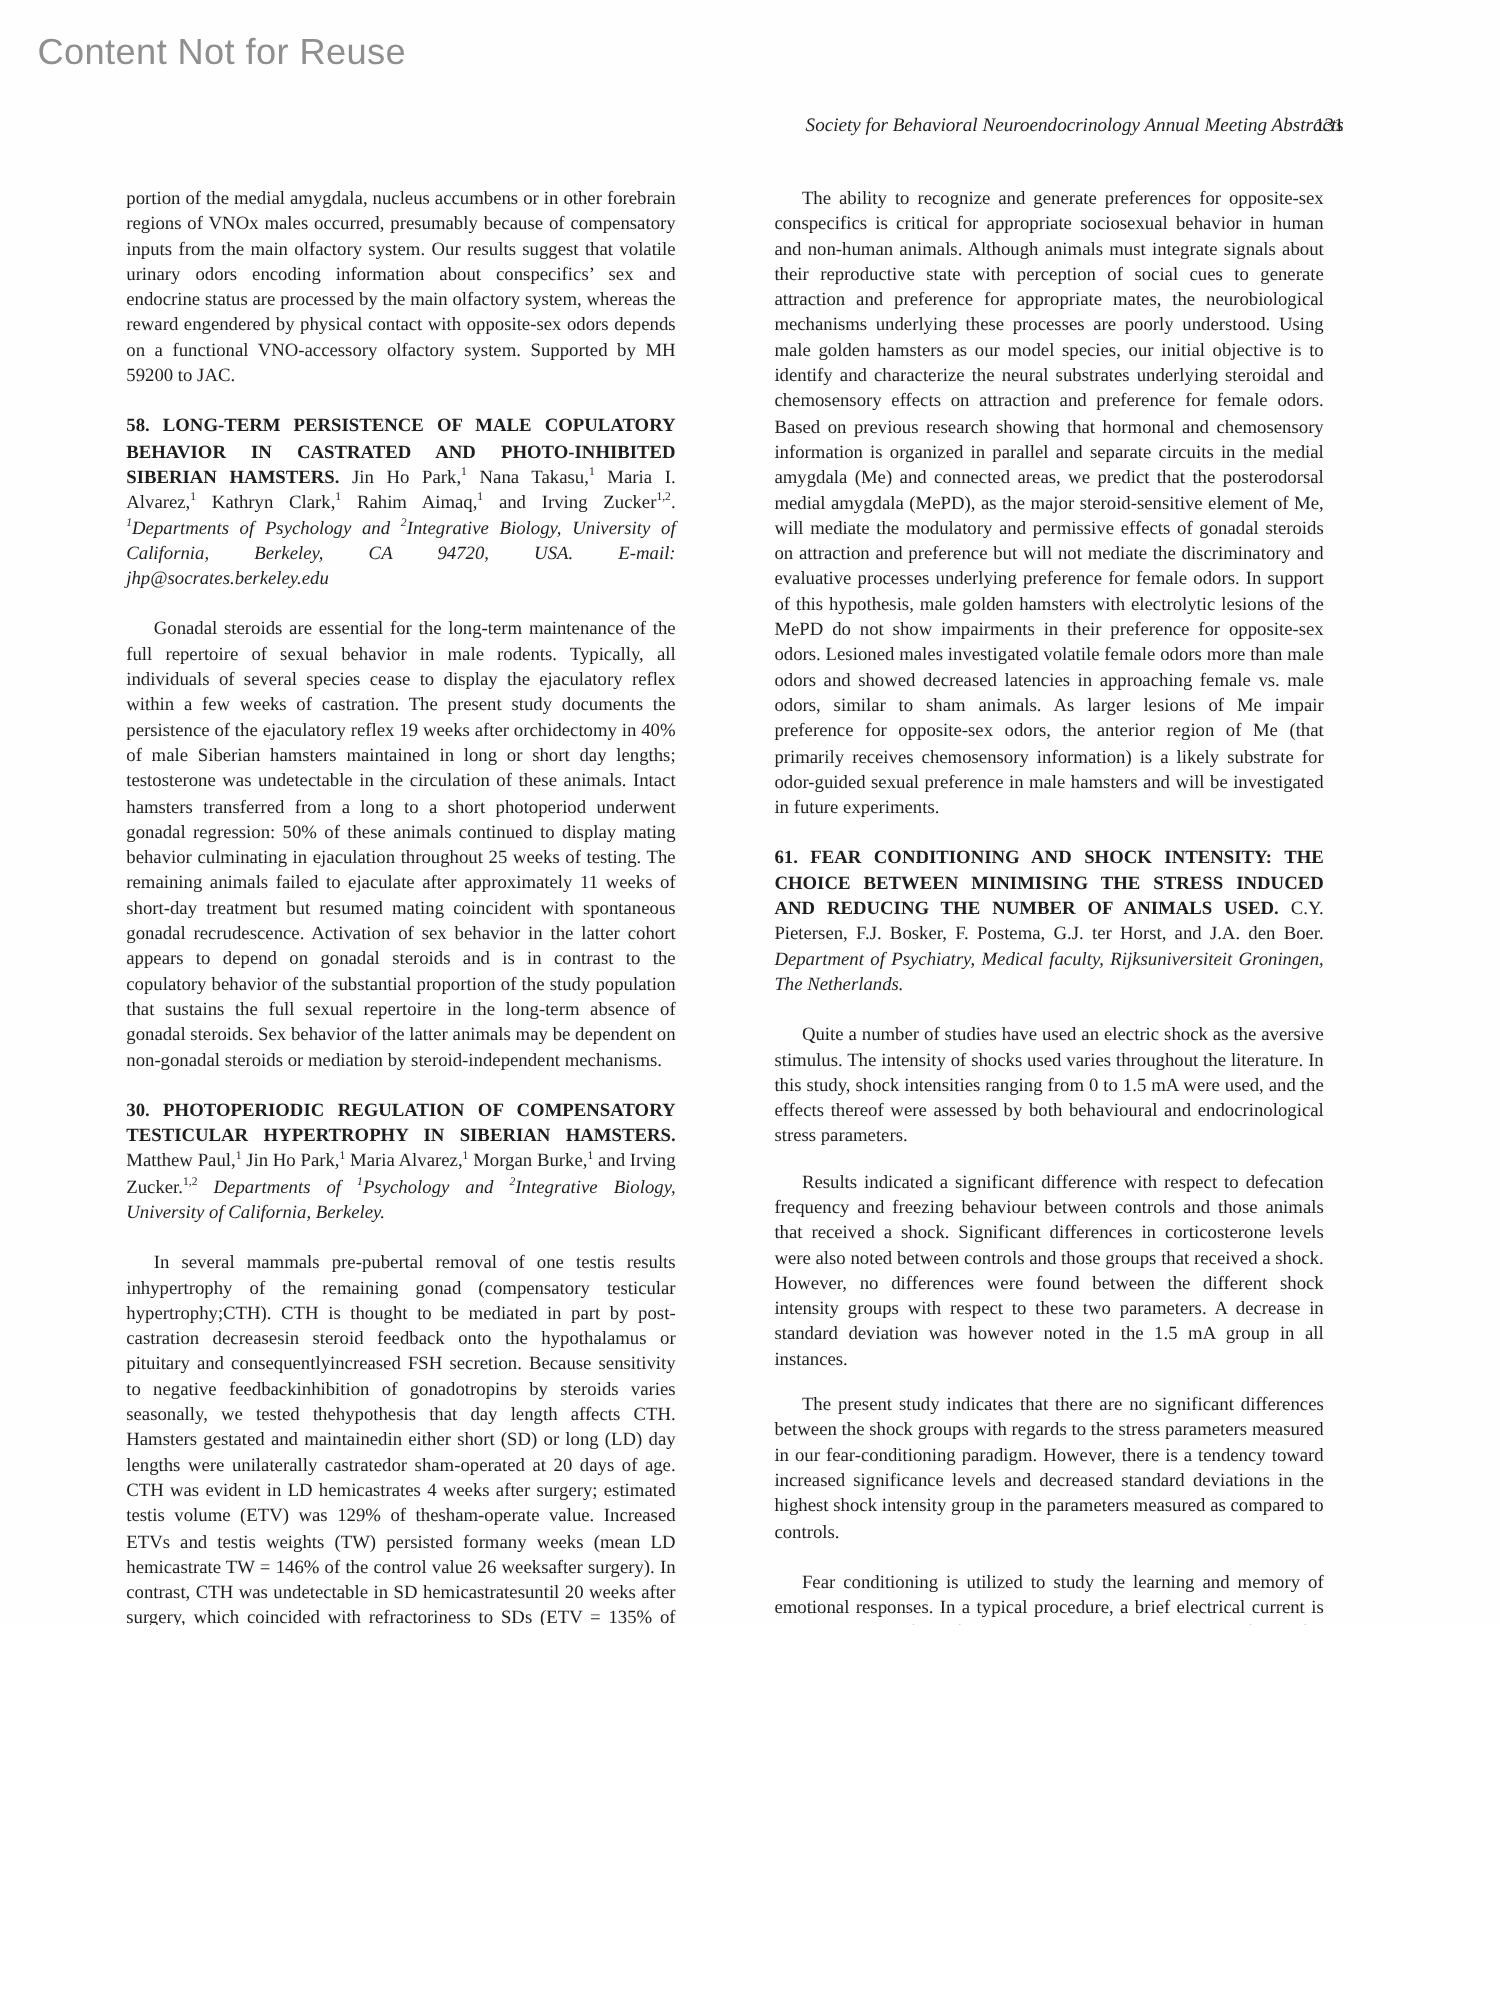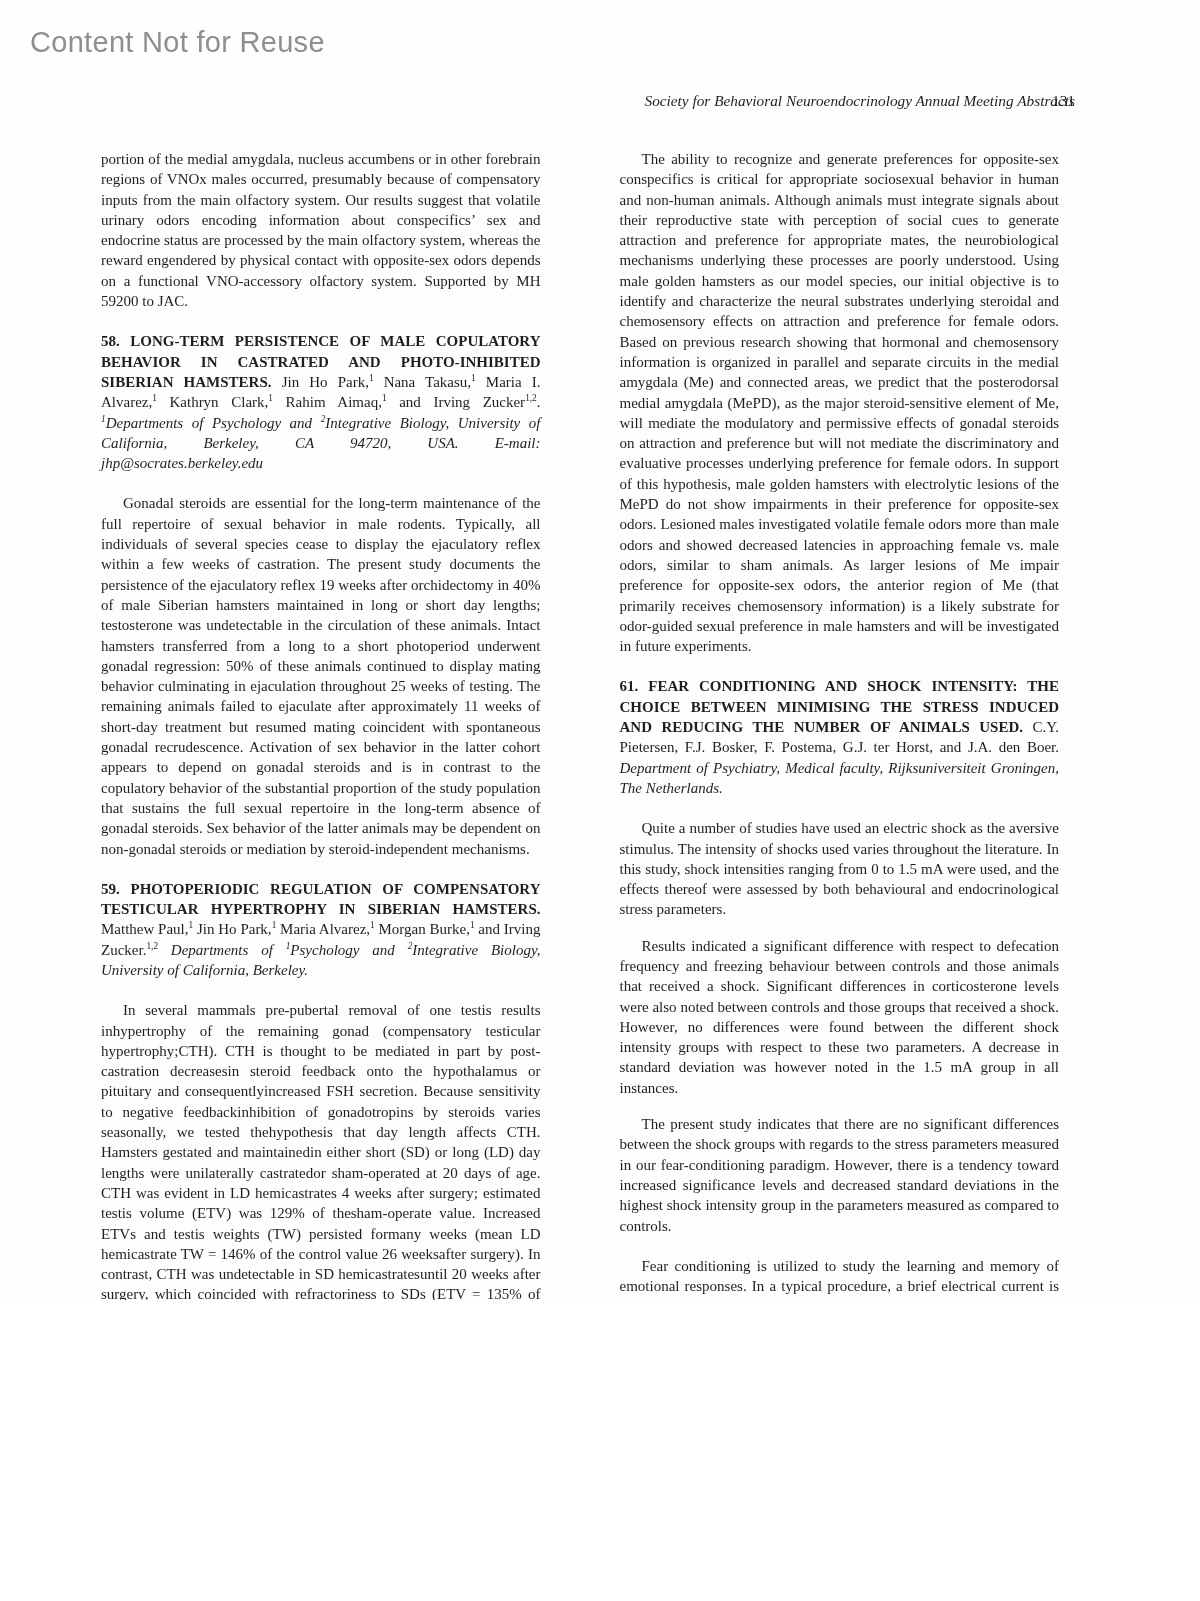--- a/index.html
+++ b/index.html
@@ -94,21 +94,21 @@
 
     <div class="column">
       <p class="para noindent">portion of the medial amygdala, nucleus accumbens or in other forebrain regions of VNOx males occurred, presumably because of compensatory inputs from the main olfactory system. Our results suggest that volatile urinary odors encoding information about conspecifics’ sex and endocrine status are processed by the main olfactory system, whereas the reward engendered by physical contact with opposite-sex odors depends on a functional VNO-accessory olfactory system. Supported by MH 59200 to JAC.</p>
 
       <section class="abstract">
         <p class="heading"><b>58. LONG-TERM PERSISTENCE OF MALE COPULATORY BEHAVIOR IN CASTRATED AND PHOTO-INHIBITED SIBERIAN HAMSTERS.</b> Jin Ho Park,<sup>1</sup> Nana Takasu,<sup>1</sup> Maria I. Alvarez,<sup>1</sup> Kathryn Clark,<sup>1</sup> Rahim Aimaq,<sup>1</sup> and Irving Zucker<sup>1,2</sup>. <i><sup>1</sup>Departments of Psychology and <sup>2</sup>Integrative Biology, University of California, Berkeley, CA 94720, USA. E-mail: jhp@socrates.berkeley.edu</i></p>
         <p class="para">Gonadal steroids are essential for the long-term maintenance of the full repertoire of sexual behavior in male rodents. Typically, all individuals of several species cease to display the ejaculatory reflex within a few weeks of castration. The present study documents the persistence of the ejaculatory reflex 19 weeks after orchidectomy in 40% of male Siberian hamsters maintained in long or short day lengths; testosterone was undetectable in the circulation of these animals. Intact hamsters transferred from a long to a short photoperiod underwent gonadal regression: 50% of these animals continued to display mating behavior culminating in ejaculation throughout 25 weeks of testing. The remaining animals failed to ejaculate after approximately 11 weeks of short-day treatment but resumed mating coincident with spontaneous gonadal recrudescence. Activation of sex behavior in the latter cohort appears to depend on gonadal steroids and is in contrast to the copulatory behavior of the substantial proportion of the study population that sustains the full sexual repertoire in the long-term absence of gonadal steroids. Sex behavior of the latter animals may be dependent on non-gonadal steroids or mediation by steroid-independent mechanisms.</p>
       </section>
 
       <section class="abstract">
-        <p class="heading"><b>59. PHOTOPERIODIC REGULATION OF COMPENSATORY TESTICULAR HYPERTROPHY IN SIBERIAN HAMSTERS.</b> Matthew Paul,<sup>1</sup> Jin Ho Park,<sup>1</sup> Maria Alvarez,<sup>1</sup> Morgan Burke,<sup>1</sup> and Irving Zucker.<sup>1,2</sup> <i>Departments of <sup>1</sup>Psychology and <sup>2</sup>Integrative Biology, University of California, Berkeley.</i></p>
+        <p class="heading"><b>30. PHOTOPERIODIC REGULATION OF COMPENSATORY TESTICULAR HYPERTROPHY IN SIBERIAN HAMSTERS.</b> Matthew Paul,<sup>1</sup> Jin Ho Park,<sup>1</sup> Maria Alvarez,<sup>1</sup> Morgan Burke,<sup>1</sup> and Irving Zucker.<sup>1,2</sup> <i>Departments of <sup>1</sup>Psychology and <sup>2</sup>Integrative Biology, University of California, Berkeley.</i></p>
         <p class="para">In several mammals pre-pubertal removal of one testis results inhypertrophy of the remaining gonad (compensatory testicular hypertrophy;CTH). CTH is thought to be mediated in part by post-castration decreasesin steroid feedback onto the hypothalamus or pituitary and consequentlyincreased FSH secretion. Because sensitivity to negative feedbackinhibition of gonadotropins by steroids varies seasonally, we tested thehypothesis that day length affects CTH. Hamsters gestated and maintainedin either short (SD) or long (LD) day lengths were unilaterally castratedor sham-operated at 20 days of age. CTH was evident in LD hemicastrates 4 weeks after surgery; estimated testis volume (ETV) was 129% of thesham-operate value. Increased ETVs and testis weights (TW) persisted formany weeks (mean LD hemicastrate TW = 146% of the control value 26 weeksafter surgery). In contrast, CTH was undetectable in SD hemicastratesuntil 20 weeks after surgery, which coincided with refractoriness to SDs (ETV = 135% of control value at week 20). We also assessed the effects ofpost-pubertal hemicastration on CTH. LD hamsters unilaterally castratedat 20, 30, 60, 90, or 180 days of age displayed significant testicularhypertrophy compared to sham—and unoperated controls. Mean TWs rangedfrom 423–447 mg for hemicastrates and 289–381 mg for control hamsters. Body mass was unaffected by unilateral castration in both experiments. Asingle pre-pubertal testis is sufficient to restrain CTH in SDs but notLDs, presumably because of increased sensitivity to negative feedbackinhibition of FSH secretion in SDs. Unlike mice and rats, but similar toseveral other seasonal species, Siberian hamsters retain the ability todisplay CTH after puberty.</p>
       </section>
     </div>
 
     <div class="column">
 
       <section class="abstract" style="margin-top:0;">
         <p class="para">The ability to recognize and generate preferences for opposite-sex conspecifics is critical for appropriate sociosexual behavior in human and non-human animals. Although animals must integrate signals about their reproductive state with perception of social cues to generate attraction and preference for appropriate mates, the neurobiological mechanisms underlying these processes are poorly understood. Using male golden hamsters as our model species, our initial objective is to identify and characterize the neural substrates underlying steroidal and chemosensory effects on attraction and preference for female odors. Based on previous research showing that hormonal and chemosensory information is organized in parallel and separate circuits in the medial amygdala (Me) and connected areas, we predict that the posterodorsal medial amygdala (MePD), as the major steroid-sensitive element of Me, will mediate the modulatory and permissive effects of gonadal steroids on attraction and preference but will not mediate the discriminatory and evaluative processes underlying preference for female odors. In support of this hypothesis, male golden hamsters with electrolytic lesions of the MePD do not show impairments in their preference for opposite-sex odors. Lesioned males investigated volatile female odors more than male odors and showed decreased latencies in approaching female vs. male odors, similar to sham animals. As larger lesions of Me impair preference for opposite-sex odors, the anterior region of Me (that primarily receives chemosensory information) is a likely substrate for odor-guided sexual preference in male hamsters and will be investigated in future experiments.</p>
       </section>
 

